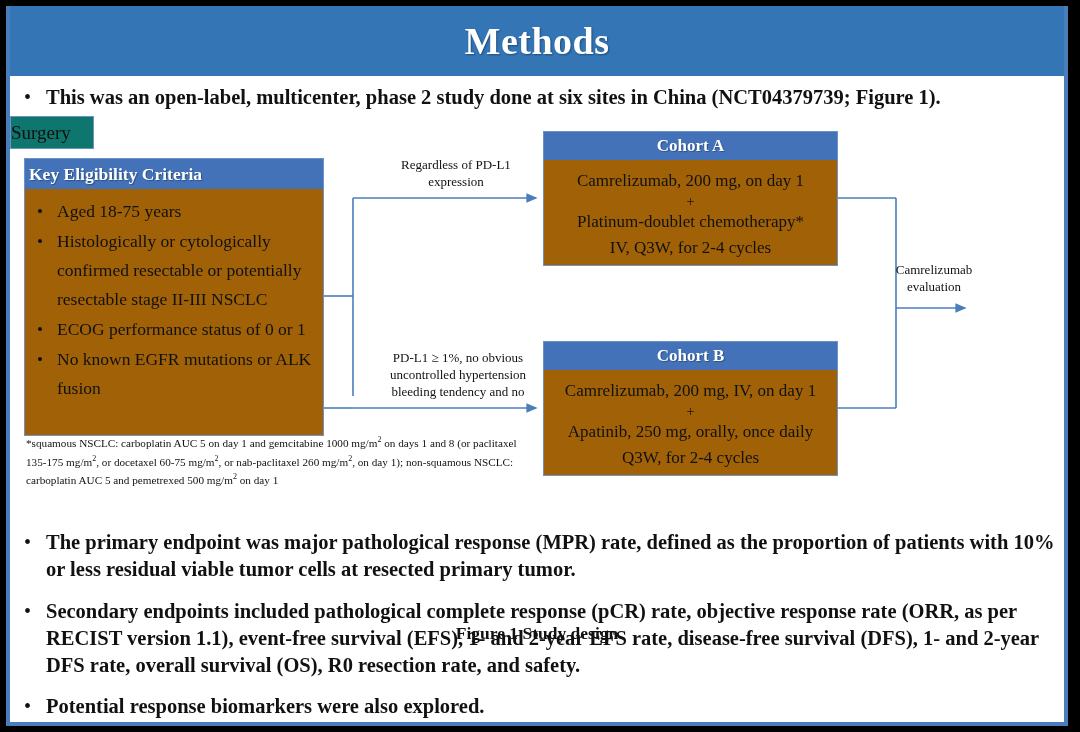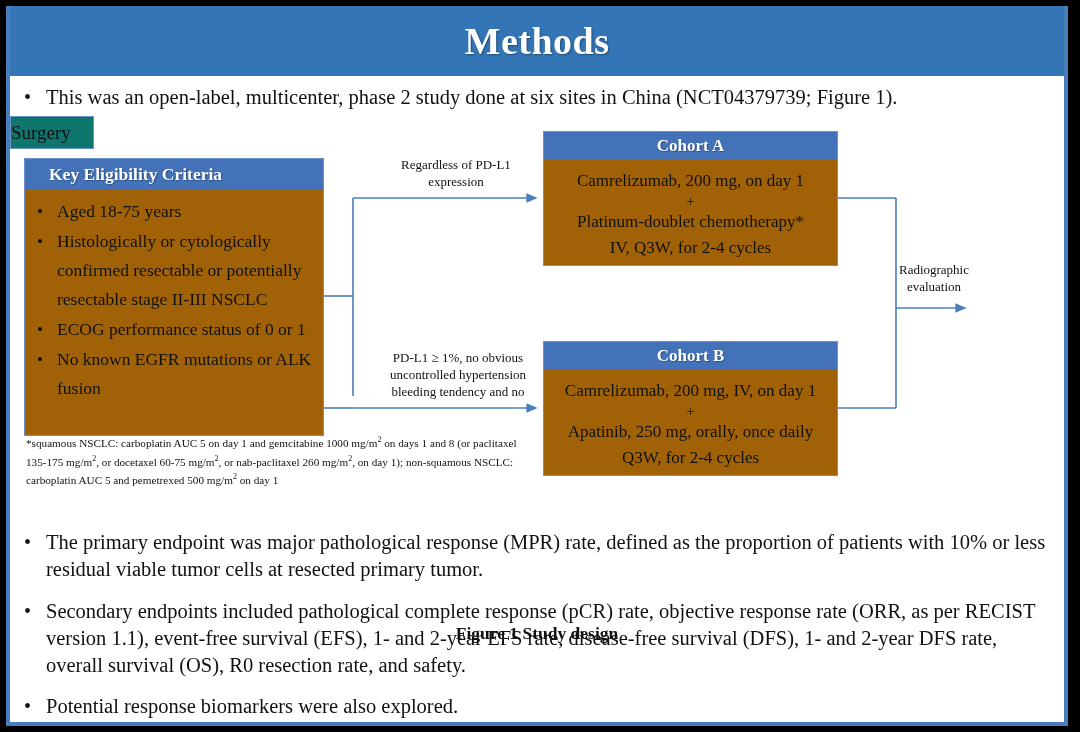--- a/index.html
+++ b/index.html
@@ -60,20 +60,21 @@
     font-size: 20px;
     line-height: 26px;
     color: #111;
     text-align: left;
   }
   .bullet-text {
     font-size: 20.5px;
     line-height: 27px;
     color: #111;
     text-align: left;
+    font-weight: bold;
   }
 
   #intro-bullet { left: 14px; top: 78px; width: 1030px; }
   #endpoint-primary { left: 14px; top: 523px; width: 1032px; }
   #endpoint-secondary { left: 14px; top: 592px; width: 1032px; }
   #endpoint-biomarker { left: 14px; top: 687px; width: 1032px; }
 
   
   .figure {
     position: absolute;
@@ -94,21 +95,21 @@
     color: #ffffff;
     font-weight: bold;
     font-size: 17px;
     line-height: 28px;
     height: 28px;
     text-align: center;
     text-shadow: 1px 1px 1px rgba(0,0,0,0.3);
   }
   .flow-box-header.left-align {
     text-align: left;
-    padding-left: 24px;
+    padding-left: 4px;
   }
   .flow-box-body {
     padding: 6px 8px 6px 8px;
     font-size: 17px;
     line-height: 23px;
     color: #111;
     text-align: center;
   }
 
   
@@ -271,21 +272,21 @@
       <div>expression</div>
     </div>
 
     <div class="conn-label" id="label-pdl1">
       <div>PD-L1 ≥ 1%, no obvious</div>
       <div>uncontrolled  hypertension</div>
       <div>bleeding tendency  and no</div>
     </div>
 
     <div class="conn-label" id="label-radiographic">
-      <div>Radiographic</div>
+      <div>Camrelizumab</div>
       <div>evaluation</div>
     </div>
 
     <div class="flow-box" id="cohort-a-box">
       <div class="flow-box-header">Cohort A</div>
       <div class="flow-box-body">
         <div>Camrelizumab, 200 mg, on day 1</div>
         <div class="plus-sign">+</div>
         <div>Platinum-doublet chemotherapy*</div>
         <div>IV, Q3W, for 2-4 cycles</div>

